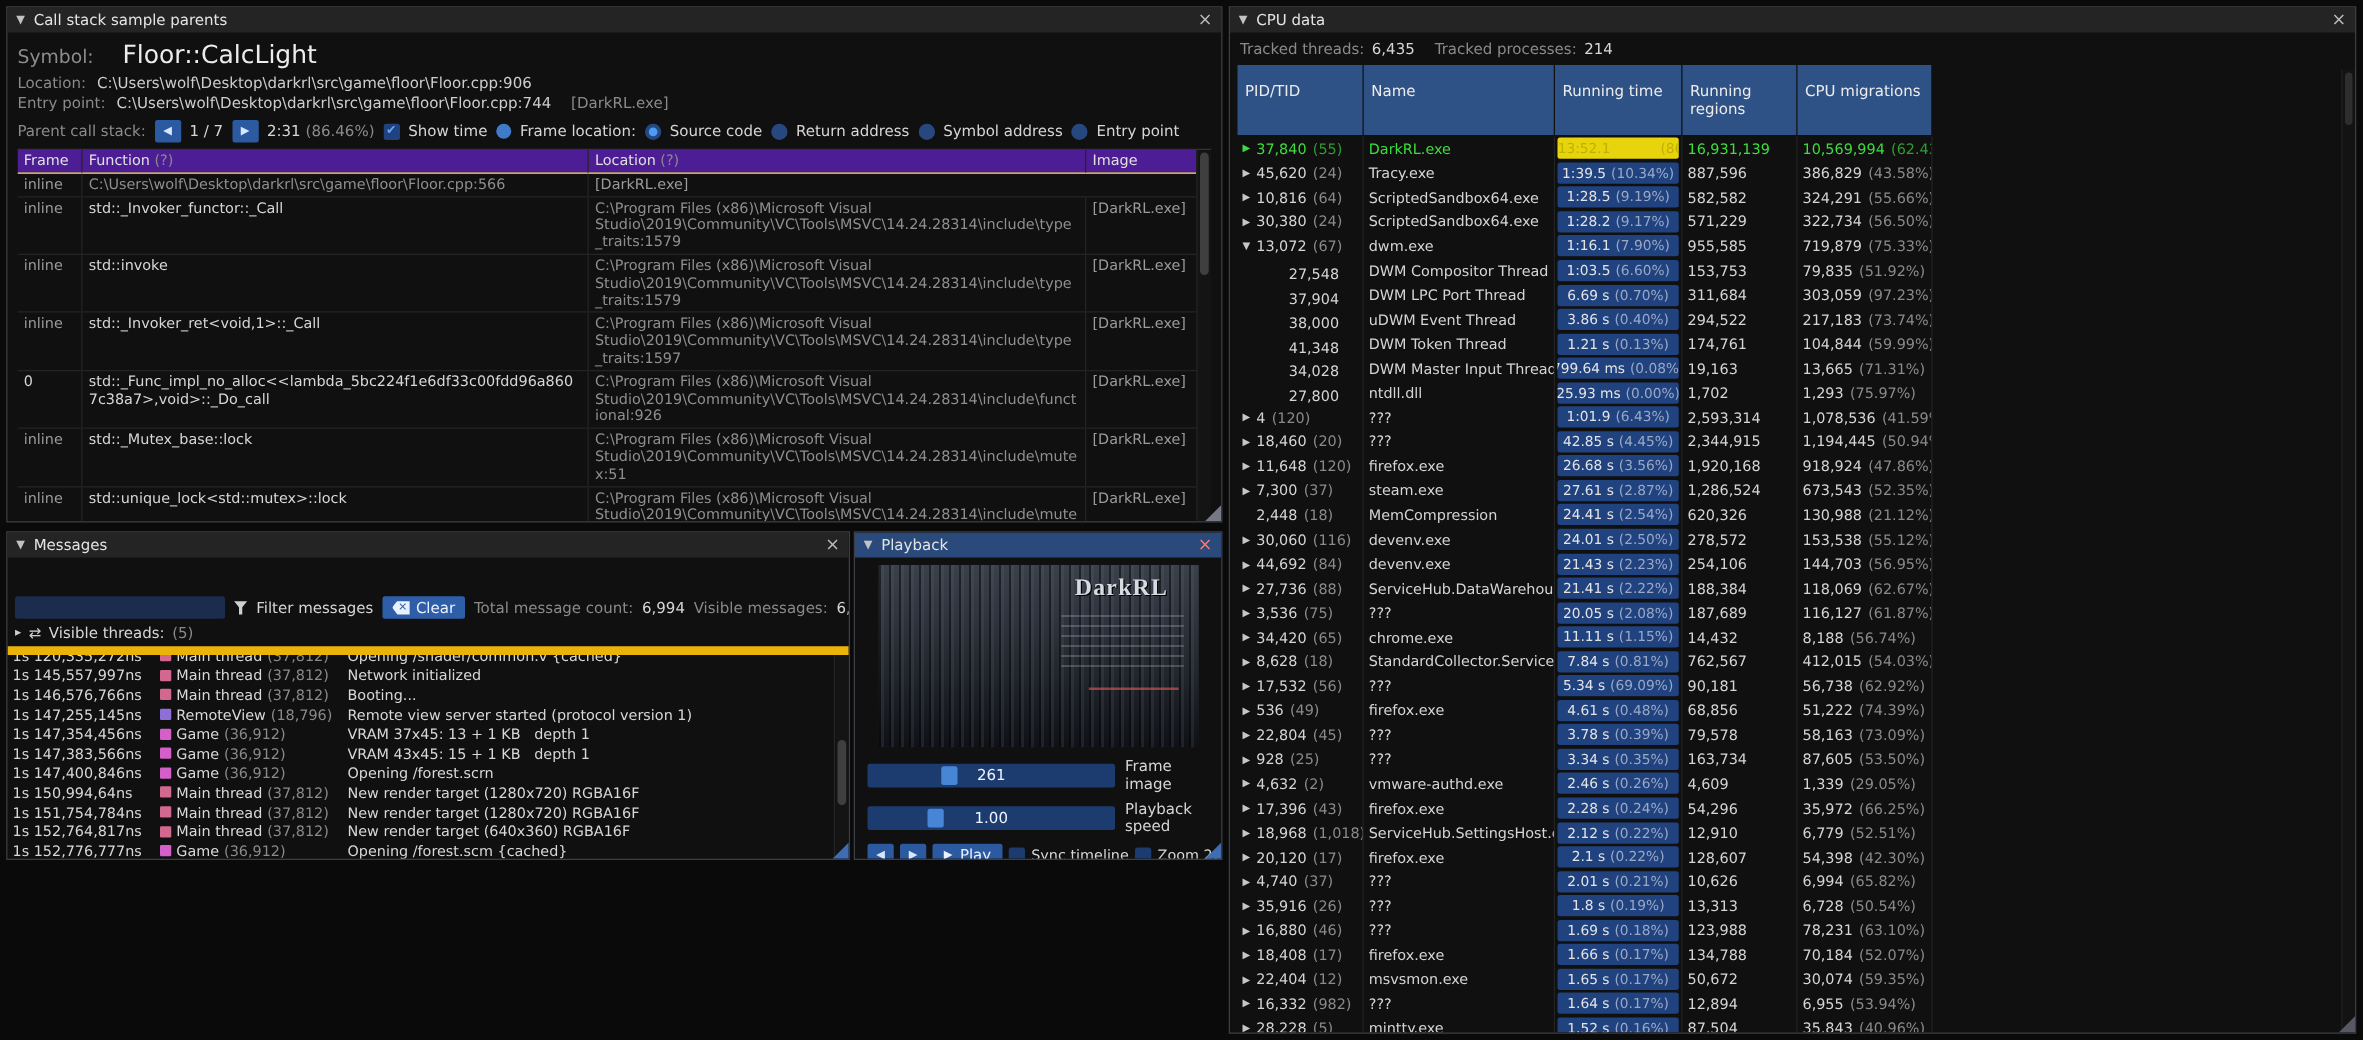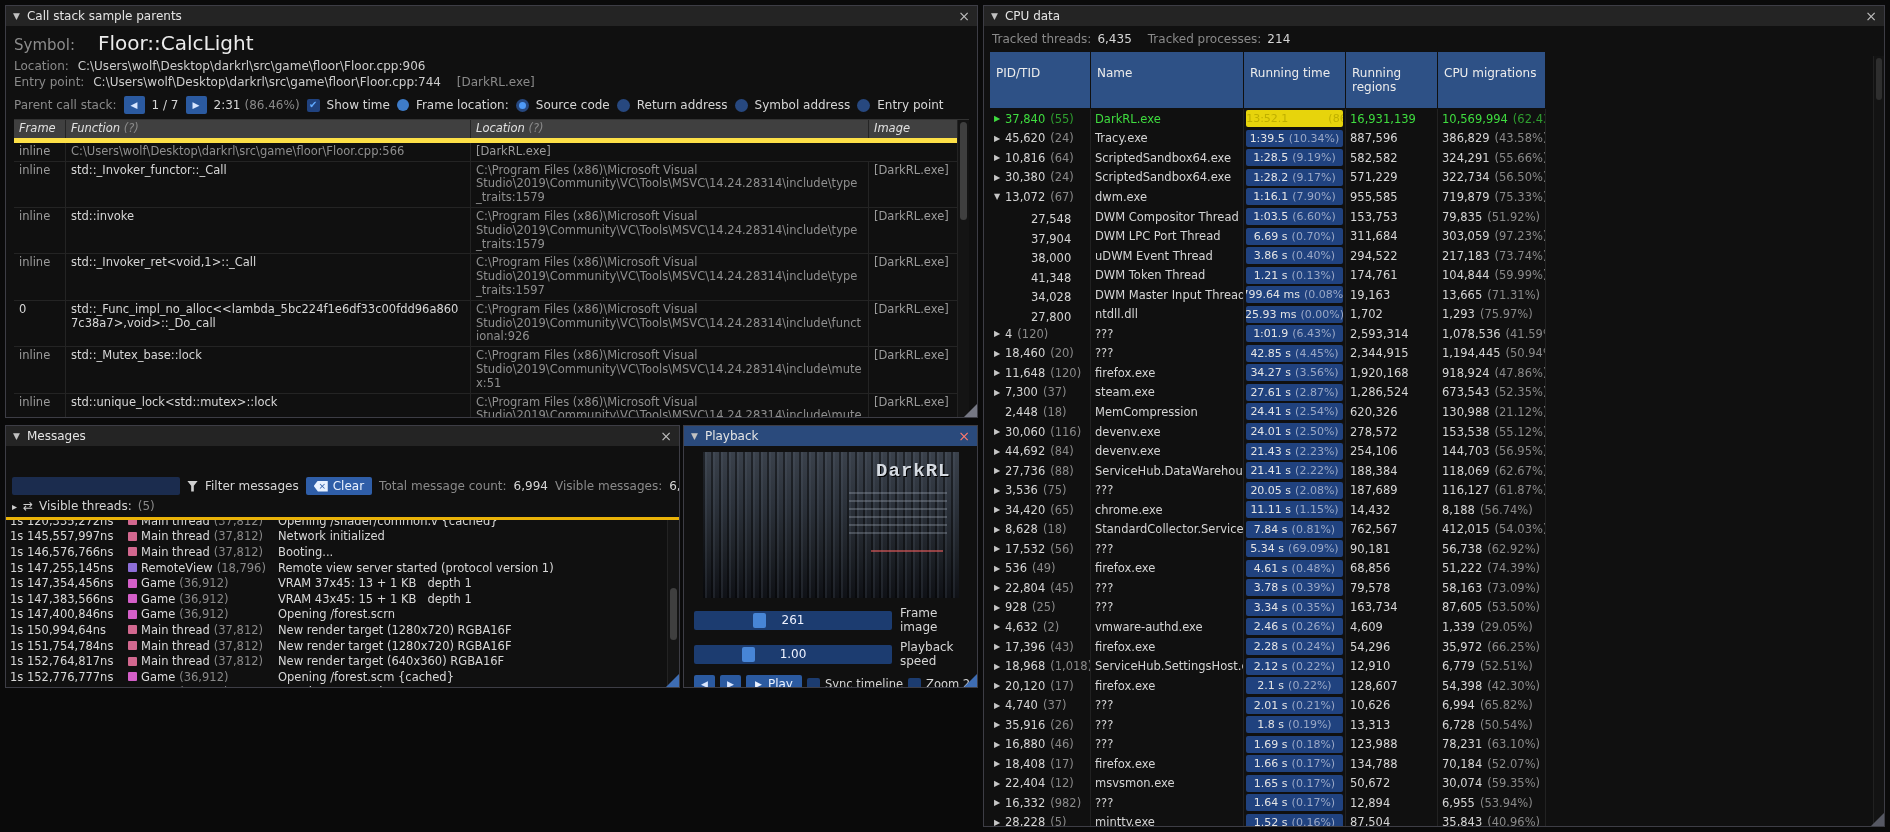--- a/index.html
+++ b/index.html
@@ -38,21 +38,21 @@
   .symbol-name { color:#ececec; font-size:20px; }
   .info-row { margin:1px 0; white-space:nowrap; overflow:hidden; }
   .info-row .path { color:#cdcdcd; }
   .info-row .lbl { margin-right:5px; }
   .info-row .img { margin-left:12px; }
   .controls-row { display:flex; align-items:center; gap:7px; margin:6px 0 5px; white-space:nowrap; }
   .controls-row .pct { margin-left:-3px; }
   .cs-table-wrap { flex:1; display:flex; overflow:hidden; border-top:1px solid #333; }
   .cs-table { flex:1; overflow:hidden; }
   .cs-header,.cs-row { display:grid; grid-template-columns:52px 405px 398px 1fr; }
-  .cs-header { background:#404040; border-bottom:5px solid #fde047;font-style:italic; }
+  .cs-header { background:#4c1d95; border-bottom:1px solid #fde047; }
   .cs-header .cs-cell { padding:2px 5px; color:#e0e0e0; }
   .cs-row { border-bottom:1px solid #242424; }
   .cs-cell { padding:2px 5px; font-size:11.5px; line-height:1.2; border-right:1px solid #242424; overflow:hidden; }
   .cs-cell:last-child { border-right:none; }
   .cs-frame { color:#d7d7d7; }
   .cs-frame.inline { color:#9b9b9b; }
   .cs-func { color:#d7d7d7; overflow-wrap:anywhere; }
   .cs-loc { color:#8f8f8f; overflow-wrap:anywhere; }
   .cs-img { color:#9b9b9b; }
 
@@ -63,38 +63,38 @@
   .funnel { width:11px; height:11px; background:#cfcfcf; flex:none;
     clip-path:polygon(0 0,100% 0,62% 48%,62% 100%,38% 100%,38% 48%); }
   .clear-btn { display:inline-flex; align-items:center; gap:5px; background:#2f5ea8; border-radius:2px;
     padding:2px 8px; color:#eaf2ff; flex:none; }
   .bs-icon { width:14px; height:11px; background:#e8f1ff; clip-path:polygon(30% 0,100% 0,100% 100%,30% 100%,0 50%);
     display:inline-flex; align-items:center; justify-content:center; }
   .bs-icon .bs-x { color:#2f5ea8; font-size:9px; line-height:1; margin-left:3px; }
   .msg-toolbar2 { display:flex; align-items:center; gap:6px; padding:0 6px 4px; }
   .msg-toolbar2 .caret { font-size:10px; color:#cfcfcf; }
   .msg-toolbar2 .shuffle { color:#cfcfcf; font-size:12px; }
-  .msg-list-wrap { flex:1; display:flex; overflow:hidden; border-top:3px solid #eab308; }
+  .msg-list-wrap { flex:1; display:flex; overflow:hidden; border-top:7px solid #eab308; }
   .msg-list { flex:1; overflow:hidden; }
   .msg-row { display:grid; grid-template-columns:118px 150px 1fr; align-items:center; height:15.6px; padding:0 4px; }
   .msg-row:first-child { margin-top:-7px; }
   .msg-time { color:#d8d8d8; font-size:11.5px; white-space:nowrap; }
   .msg-thread { display:flex; align-items:center; gap:4px; font-size:11.5px; white-space:nowrap; overflow:hidden; }
   .thread-chip { width:9px; height:9px; border-radius:1px; flex:none; }
   .thread-name { color:#dadada; }
   .thread-id { color:#8a8a8a; }
   .msg-text { color:#d8d8d8; font-size:11.5px; white-space:pre; overflow:hidden; }
 
   
   .pb-content { flex:1; padding:4px 10px 0; display:flex; flex-direction:column; overflow:hidden; }
   .pb-image { width:256px; height:146px; margin:2px auto 5px; position:relative; flex:none; overflow:hidden;
     background:linear-gradient(180deg,#3a414b 0%,#2c323b 35%,#1e2228 68%,#0f1116 100%); }
   .pb-image::before { content:""; position:absolute; inset:0;
     background:repeating-linear-gradient(90deg, rgba(0,0,0,.45) 0 2px, rgba(96,107,122,.18) 2px 4px, transparent 4px 8px); }
-  .pb-logo { position:absolute; top:8px; right:8px; font-family:Liberation Mono, monospace; font-weight:bold;
+  .pb-logo { position:absolute; top:8px; right:24px; font-family:Liberation Serif, serif; font-weight:bold;
     font-size:19px; letter-spacing:1px; color:#d6dbe2; text-shadow:1px 1px 0 #000; }
   .pb-cred { position:absolute; top:40px; right:12px; width:98px; height:44px; opacity:.5;
     background:repeating-linear-gradient(180deg, rgba(195,205,220,.5) 0 2px, transparent 2px 8px); }
   .pb-cred2 { position:absolute; top:98px; right:16px; width:72px; height:2px; background:rgba(225,90,90,.6); }
   .pb-row { display:flex; align-items:center; gap:8px; margin:3px 0; flex:none; }
   .slider { position:relative; width:198px; height:19px; background:#1c3c70; border-radius:2px; flex:none; }
   .slider-grab { position:absolute; top:2px; bottom:2px; width:13px; background:#4785d6; border-radius:2px; }
   .slider-value { position:absolute; inset:0; display:flex; align-items:center; justify-content:center; color:#eef2ff; }
   .pb-buttons { display:flex; align-items:center; gap:5px; margin-top:4px; white-space:nowrap; flex:none; }
   .pb-buttons .lab { font-size:11.5px; }
@@ -716,21 +716,21 @@
         </div>
         <div class="cpu-row">
           <div class="cpu-cell cpu-pid">
             <span class="tree-arrow">▶</span>
             <span class="pid-text">11,648</span>
             <span class="pid-count">(120)</span>
           </div>
           <div class="cpu-cell cpu-name">firefox.exe</div>
           <div class="cpu-cell cpu-time">
             <div class="rt-bar">
-              <span class="rt-text">34.27 s</span>
+              <span class="rt-text">26.68 s</span>
               <span class="rt-pct">(3.56%)</span>
             </div>
           </div>
           <div class="cpu-cell cpu-regions">1,920,168</div>
           <div class="cpu-cell cpu-mig">
             <span class="mig-val">918,924</span>
             <span class="mig-pct">(47.86%)</span>
           </div>
           <div class="cpu-cell cpu-fill"></div>
         </div>

